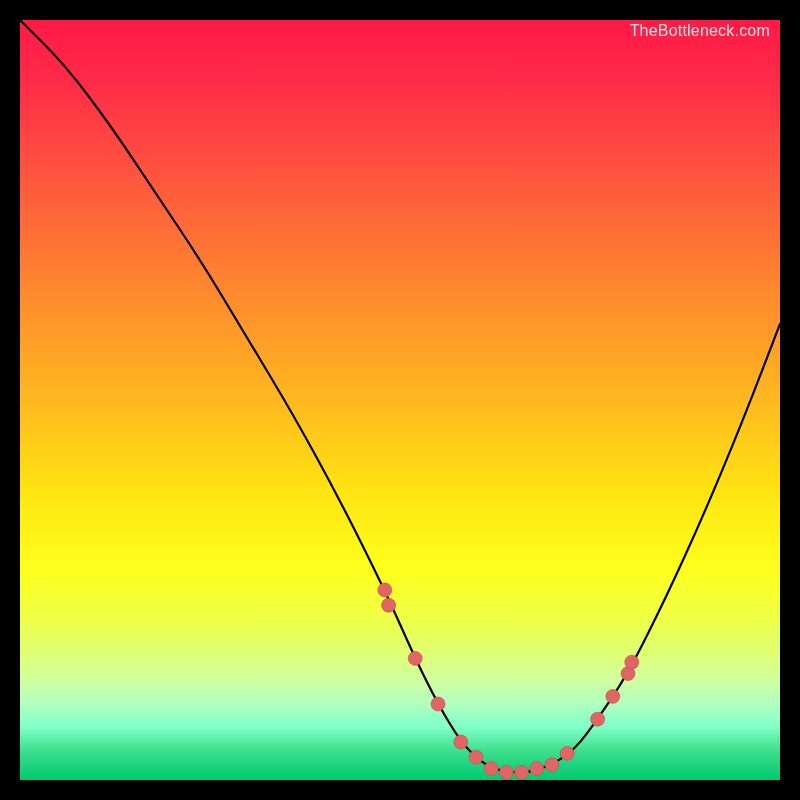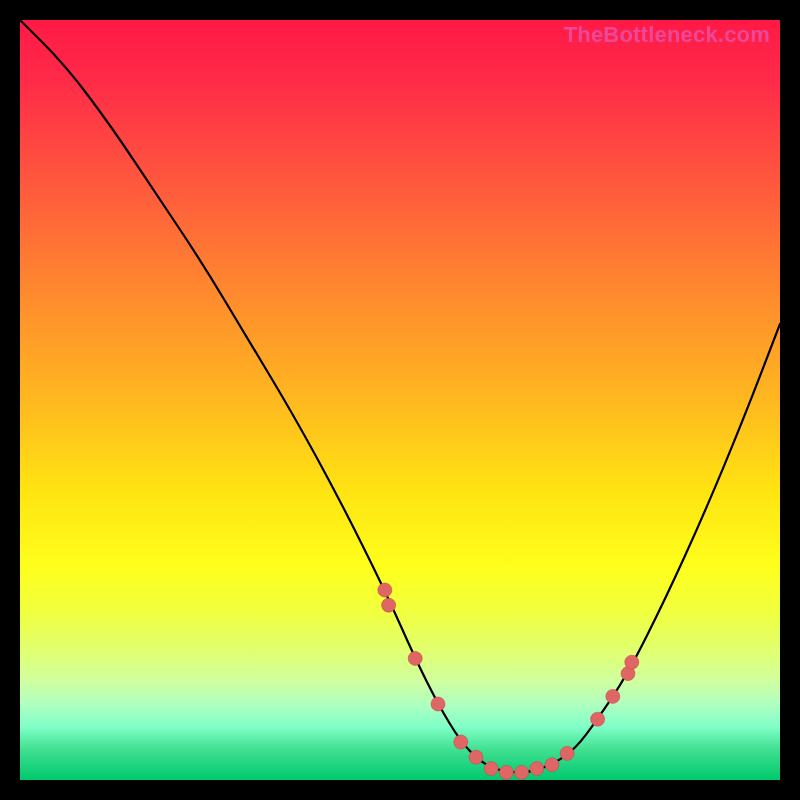--- a/index.html
+++ b/index.html
@@ -39,23 +39,23 @@
       #b0ffc0 90%,
       #80ffc8 93%,
       #40e090 96%,
       #00c96e 100%
     );
   }
   .watermark {
     position: absolute;
     top: 2px;
     right: 10px;
-    color: #ec4899;
-    font-size: 22px;
-    font-weight: 700;
+    color: #e5e5e5;
+    font-size: 16px;
+    font-weight: 400;
     letter-spacing: 0.2px;
     z-index: 5;
   }
   svg.curve {
     position: absolute;
     left: 0;
     top: 0;
     z-index: 3;
   }
   .dot {

